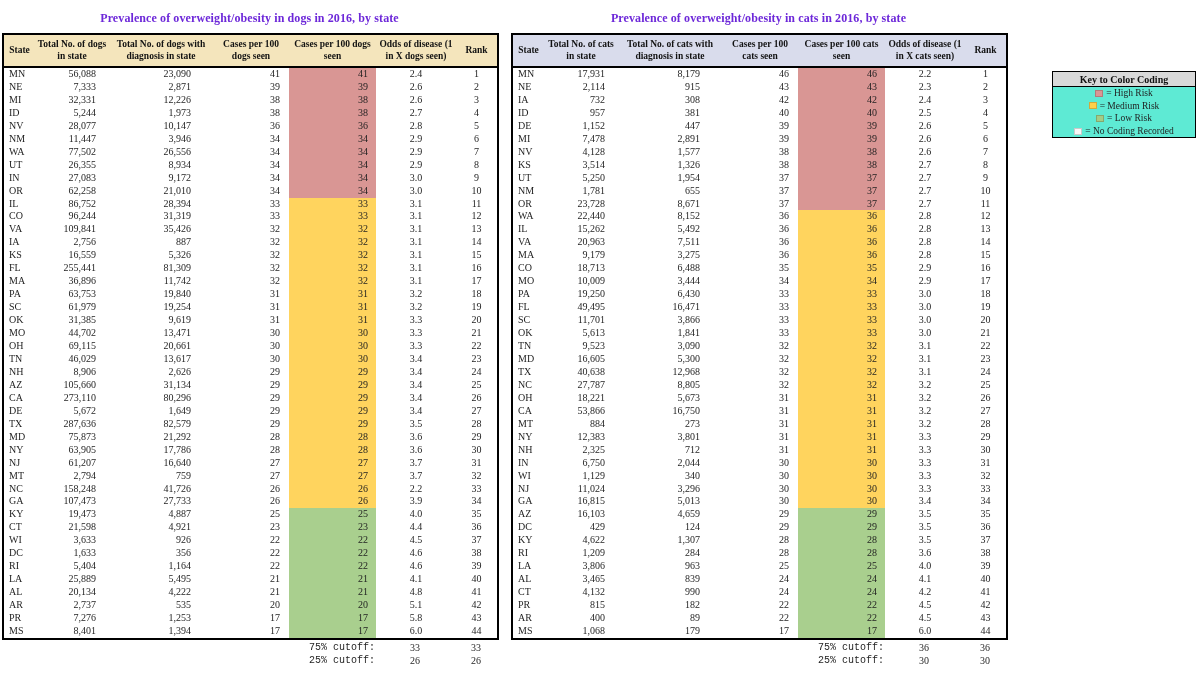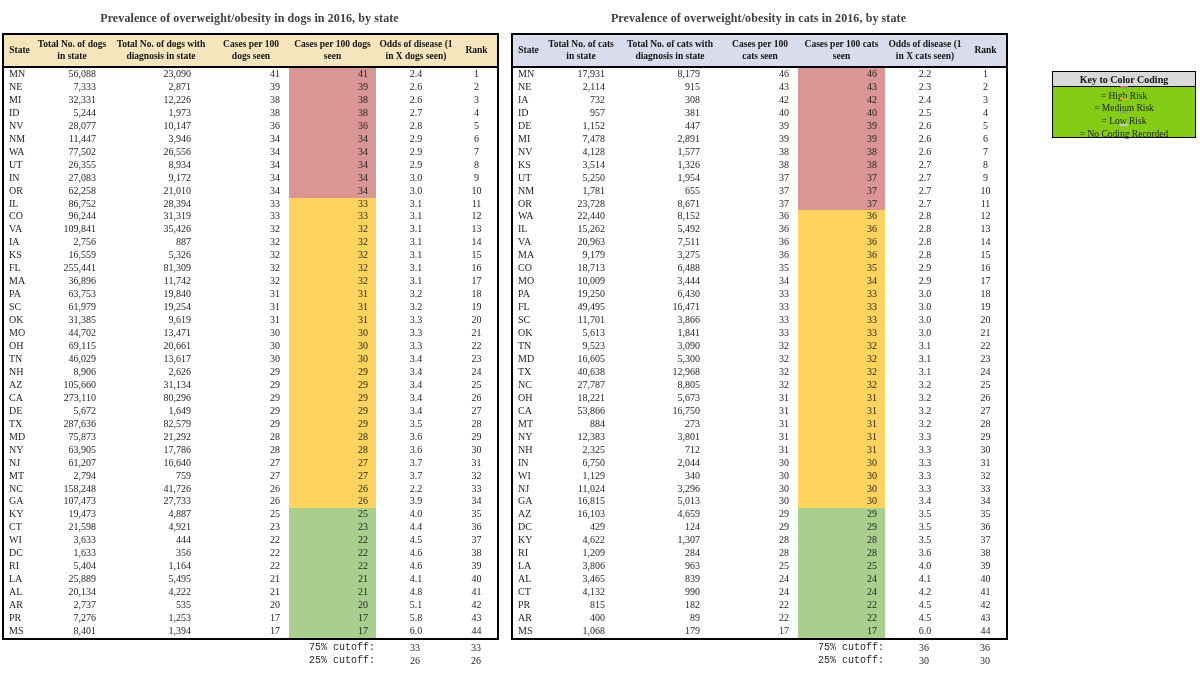--- a/index.html
+++ b/index.html
@@ -1,21 +1,21 @@
 <!DOCTYPE html>
 <html><head>
 <meta charset="utf-8">
 <style>
   * { box-sizing: border-box; margin: 0; padding: 0; }
   html, body { width: 1200px; height: 680px; background: #ffffff; overflow: hidden; }
   body { font-family: "Liberation Serif", "DejaVu Serif", serif; color: #1f1f1f; position: relative; }
 
   .tbl-title {
     position: absolute; top: 11px; text-align: center;
-    font-weight: bold; font-size: 12px; color: #404040; letter-spacing: 0.1px;
+    font-weight: bold; font-size: 12px; color: #6d28d9; letter-spacing: 0.1px;
   }
   #dogs-title { left: 2px; width: 495px; }
   #cats-title { left: 511px; width: 495px; }
 
   .tbl-wrap { position: absolute; top: 33px; }
   #dogs-wrap { left: 2px; width: 495px; }
   #cats-wrap { left: 511px; width: 495px; }
 
   table.pv { border-collapse: collapse; table-layout: fixed; width: 495px; }
   table.pv.main { border: 2px solid #000; }
@@ -40,29 +40,29 @@
   td.od { text-align: center; }
   td.rk { text-align: center; }
 
   table.cutoffs { margin-top: 1px; }
   table.cutoffs td { font-size: 10px; height: 13.5px; line-height: 13.5px; padding: 0; }
   td.cut-label { text-align: right; padding-right: 6px; font-family: Liberation Mono, monospace; }
   td.cut-v { text-align: center; }
 
   .legend {
     position: absolute; left: 1052px; top: 71px; width: 144px;
-    border: 1px solid #000; background: #84cc16;
+    border: 1px solid #000; background: #5eead4;
   }
   .legend-title {
     background: #d9d9d9; border-bottom: 1px solid #000; text-align: center;
     font-weight: bold; font-size: 10px; height: 15px; line-height: 15px; color: #121212;
   }
   .legend-row {
     display: flex; align-items: center; justify-content: center;
-    height: 12.6px; font-size: 9.5px; gap: 3px; flex-direction: column;
+    height: 12.6px; font-size: 9.5px; gap: 3px;
   }
   .swatch { width: 8px; height: 7px; display: inline-block; border: 1px solid rgba(0,0,0,0.18); }
 </style>
 </head>
 <body>
 
 <div class="tbl-title" id="dogs-title">Prevalence of overweight/obesity in dogs in 2016, by state</div>
 <div class="tbl-title" id="cats-title">Prevalence of overweight/obesity in cats in 2016, by state</div>
 
 <div class="tbl-wrap" id="dogs-wrap">
@@ -408,21 +408,21 @@
           <td class="n1">21,598</td>
           <td class="n2">4,921</td>
           <td class="n3">23</td>
           <td class="n4" style="background: rgb(169, 207, 142);">23</td>
           <td class="od">4.4</td>
           <td class="rk">36</td>
         </tr>
         <tr>
           <td class="st">WI</td>
           <td class="n1">3,633</td>
-          <td class="n2">444</td>
+          <td class="n2">926</td>
           <td class="n3">22</td>
           <td class="n4" style="background: rgb(169, 207, 142);">22</td>
           <td class="od">4.5</td>
           <td class="rk">37</td>
         </tr>
         <tr>
           <td class="st">DC</td>
           <td class="n1">1,633</td>
           <td class="n2">356</td>
           <td class="n3">22</td>

